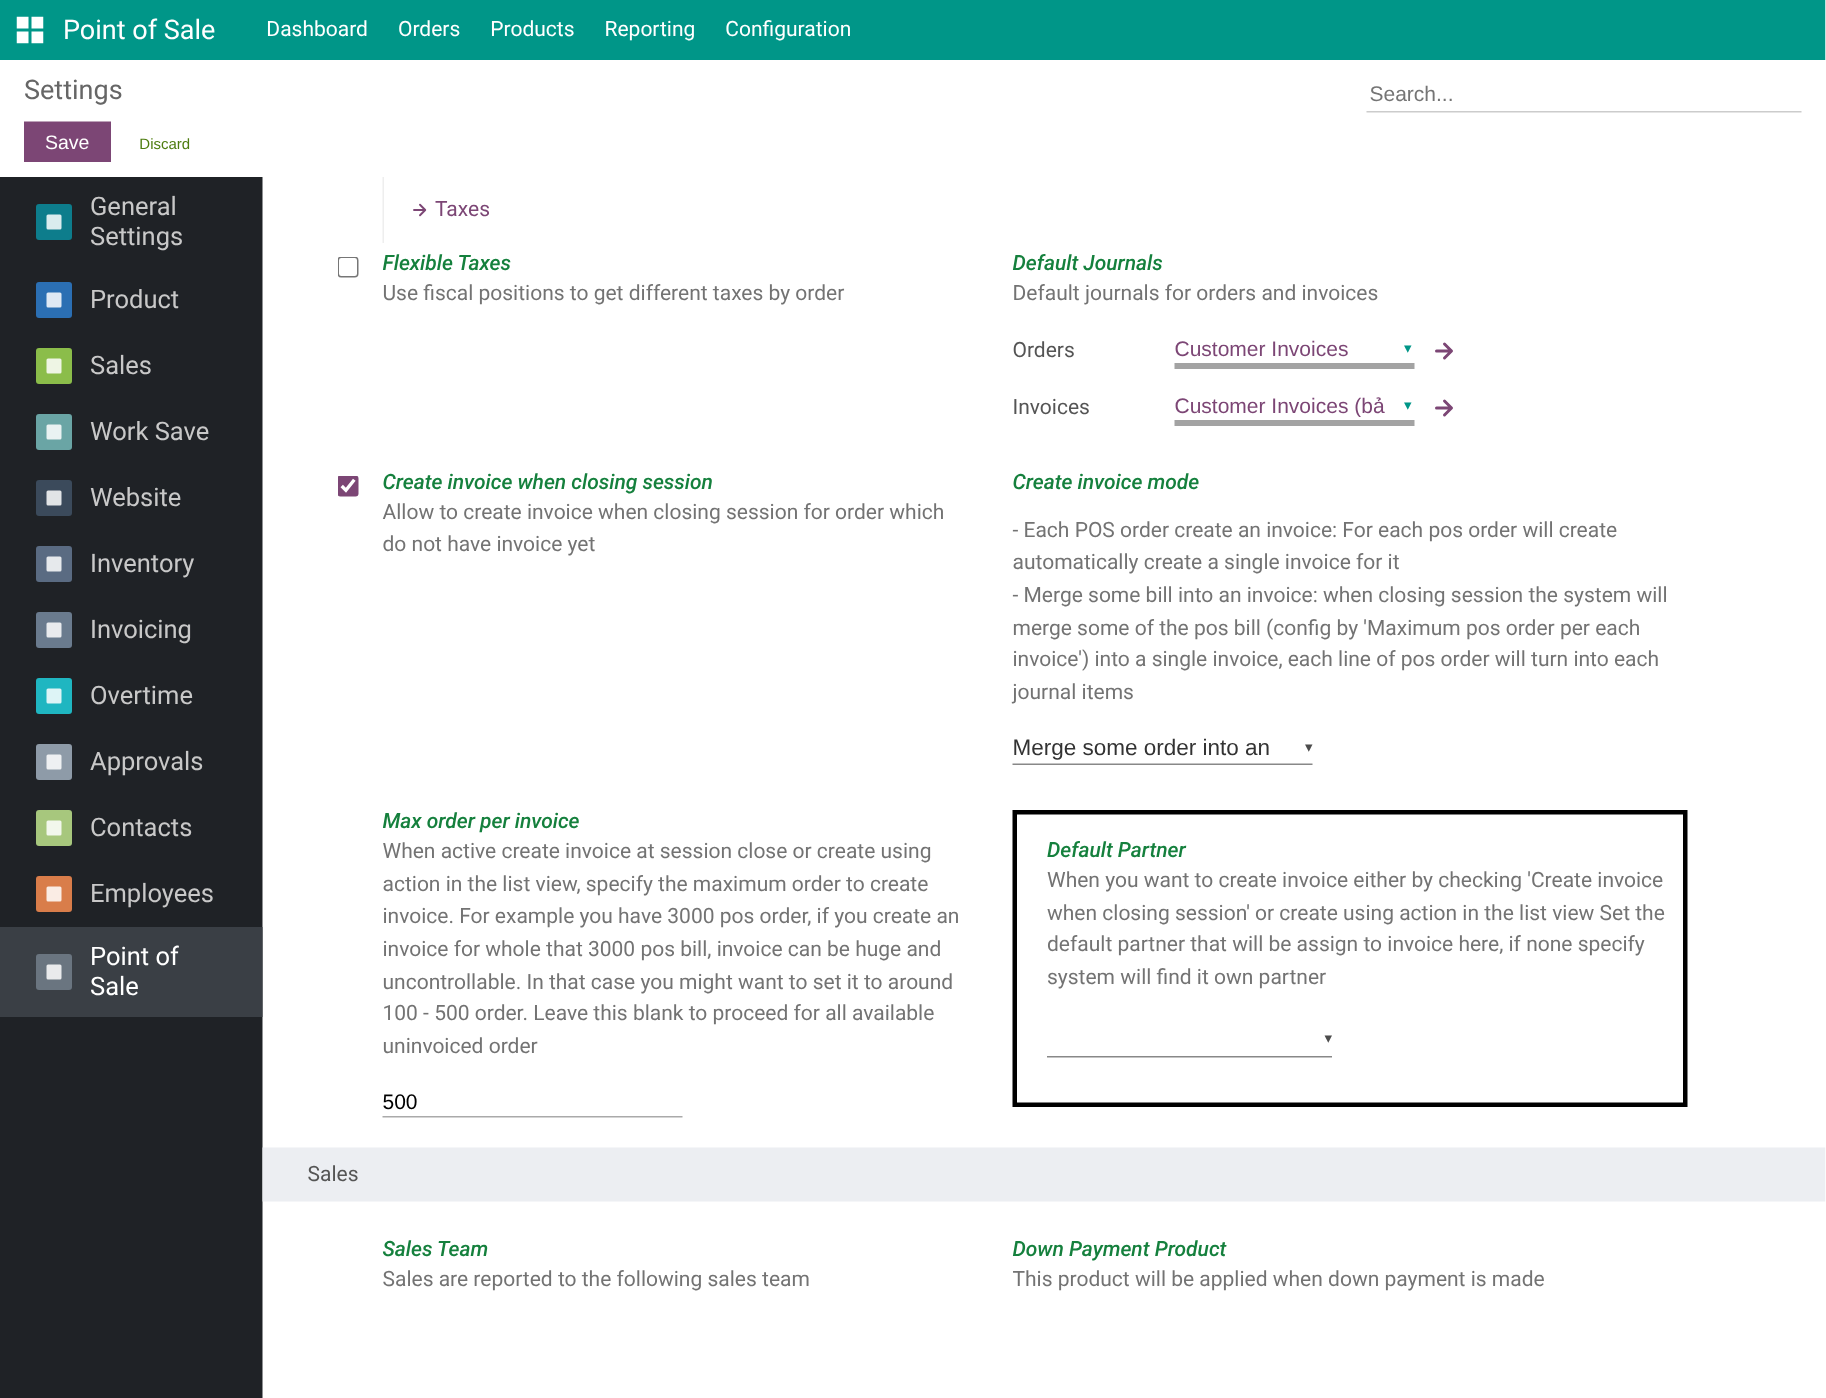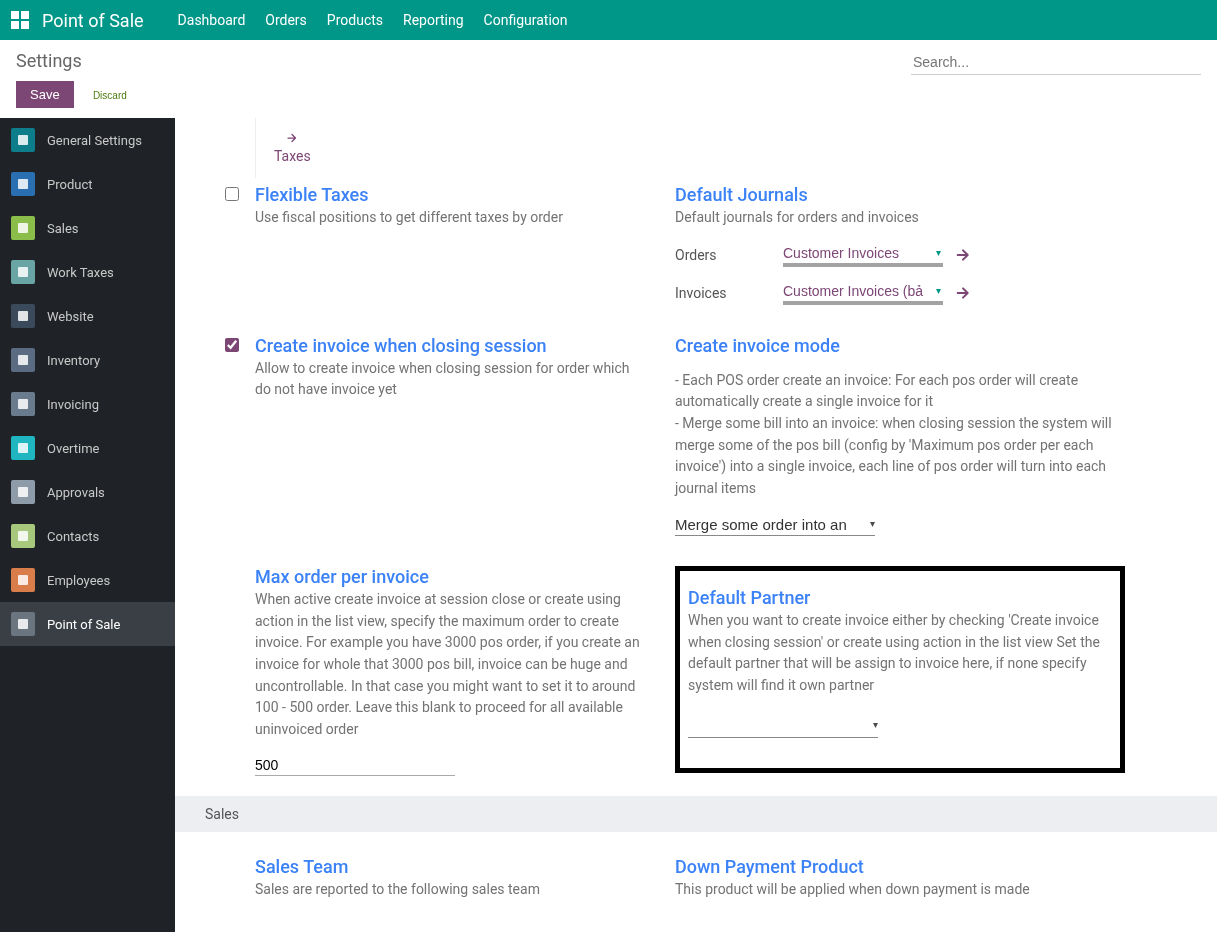--- a/index.html
+++ b/index.html
@@ -9,42 +9,42 @@
   .app-title { font-size: 18px; font-weight: 400; margin-right: 24px; }
   .nav-link { color: #fff; text-decoration: none; padding: 0 10px; font-size: 14px; cursor: pointer; }
   .header-row { display: flex; justify-content: space-between; align-items: flex-start; padding: 10px 16px 0 16px; gap: 33px; }
   .breadcrumb { font-size: 18px; color: #666; }
   .search-input { border: none; border-bottom: 1px solid #ccc; width: 290px; font-size: 14px; padding: 4px 2px; outline: none; }
   .action-bar { padding: 6px 16px 10px 16px; }
   .btn-save { background: #7C4675; color: #fff; border: none; padding: 6px 14px; font-size: 13px; cursor: pointer; margin-right: 6px; }
   .btn-discard { background: transparent; color: #4d7c0f; border: none; padding: 6px 10px; font-size: 10px; cursor: pointer; }
   .body-row { display: flex; }
   .sidebar { width: 175px; background: #1f2226; color: #c8c8c8; padding-top: 0; min-height: 820px; }
-  .side-item { display: flex; align-items: center; padding: 10px 11px; font-size: 13px; cursor: pointer; gap: 12px; }
+  .side-item { display: flex; align-items: center; padding: 10px 24px; font-size: 17px; cursor: pointer; gap: 12px; }
   .side-item.active { background: #3a3f45; color: #fff; }
   .side-icon { width: 24px; height: 24px; display: inline-flex; align-items: center; justify-content: center; font-size: 12px; border-radius: 2px; flex-shrink: 0; }
   .content { flex: 1; padding: 0; }
   .tab-wrap { margin-left: 80px; border-left: 1px solid #eee; }
-  .tax-link { color: #7C4675; font-size: 14px; padding: 14px 0 14px 18px; display: inline-flex; align-items: center; gap: 4px; cursor: pointer; flex-direction: column; }
+  .tax-link { color: #7C4675; font-size: 14px; padding: 14px 0 14px 18px; display: inline-flex; align-items: center; gap: 4px; cursor: pointer; }
   .setting-row { display: flex; width: 100%; margin-left: 50px; padding-right: 30px; }
   .check-col { width: 30px; padding-top: 3px; }
   .left-col { flex: 0 0 420px; padding-right: 30px; }
   .right-col { flex: 1; max-width: 450px; }
-  .s-title { font-size: 18px; color: #3b82f6; font-weight: 500; margin-bottom: 2px; }
+  .s-title { font-size: 14px; color: #15803d; font-weight: 500; margin-bottom: 2px; font-style: italic; }
   .s-desc { font-size: 14px; color: #737373; line-height: 1.55; }
   .field-row { display: flex; align-items: center; margin-top: 14px; gap: 8px; }
   .field-label { width: 100px; font-size: 14px; color: #555; }
   .m2o { flex: 1; max-width: 160px; position: relative; }
   .m2o input { width: 100%; border: none; border-bottom: 4px solid #a3a3a3; color: #7C4675; font-size: 14px; padding: 2px 16px 2px 0; outline: none; text-overflow: ellipsis; }
   .caret { position: absolute; right: 2px; top: 4px; font-size: 10px; color: #009688; }
   .ext-link { color: #7C4675; font-size: 16px; margin-left: 4px; cursor: pointer; }
   .select-plain { border: none; border-bottom: 1px solid #888; font-size: 15px; color: #333; padding: 2px 16px 2px 0; width: 200px; background: transparent; }
   .num-input { border: none; border-bottom: 1px solid #aaa; font-size: 14px; padding: 2px 0; width: 200px; margin-top: 14px; }
   .m2o-empty { border: none; border-bottom: 1px solid #888; width: 190px; background: transparent; font-size: 14px; padding: 2px 16px 2px 0; position: relative; }
-  .highlight-box { border: 5px solid #000000; padding: 16px 12px 30px 8px; margin-top: 16px; }
+  .highlight-box { border: 3px solid #000000; padding: 16px 12px 30px 20px; margin-top: 16px; }
   .section-head { background: #eceef2; padding: 10px 30px; font-size: 14px; color: #555; margin-top: 20px; margin-left: 0; }
   input[type=checkbox] { width: 14px; height: 14px; accent-color: #7C4675; }
   svg { display: block; }
 </style>
 </head>
 <body>
 
 <div class="topbar">
   <span class="apps-icon">
     <svg width="18" height="18" viewBox="0 0 18 18">
@@ -98,21 +98,21 @@
           </svg>
         </span>
         <span>Sales</span>
       </div>
       <div class="side-item">
         <span class="side-icon" style="background: rgb(106, 165, 165);">
           <svg width="14" height="14" viewBox="0 0 14 14">
             <rect x="2" y="2" width="10" height="10" fill="rgba(255,255,255,0.85)" rx="1"></rect>
           </svg>
         </span>
-        <span>Work Taxes</span>
+        <span>Work Save</span>
       </div>
       <div class="side-item">
         <span class="side-icon" style="background: rgb(59, 74, 91);">
           <svg width="14" height="14" viewBox="0 0 14 14">
             <rect x="2" y="2" width="10" height="10" fill="rgba(255,255,255,0.85)" rx="1"></rect>
           </svg>
         </span>
         <span>Website</span>
       </div>
       <div class="side-item">

